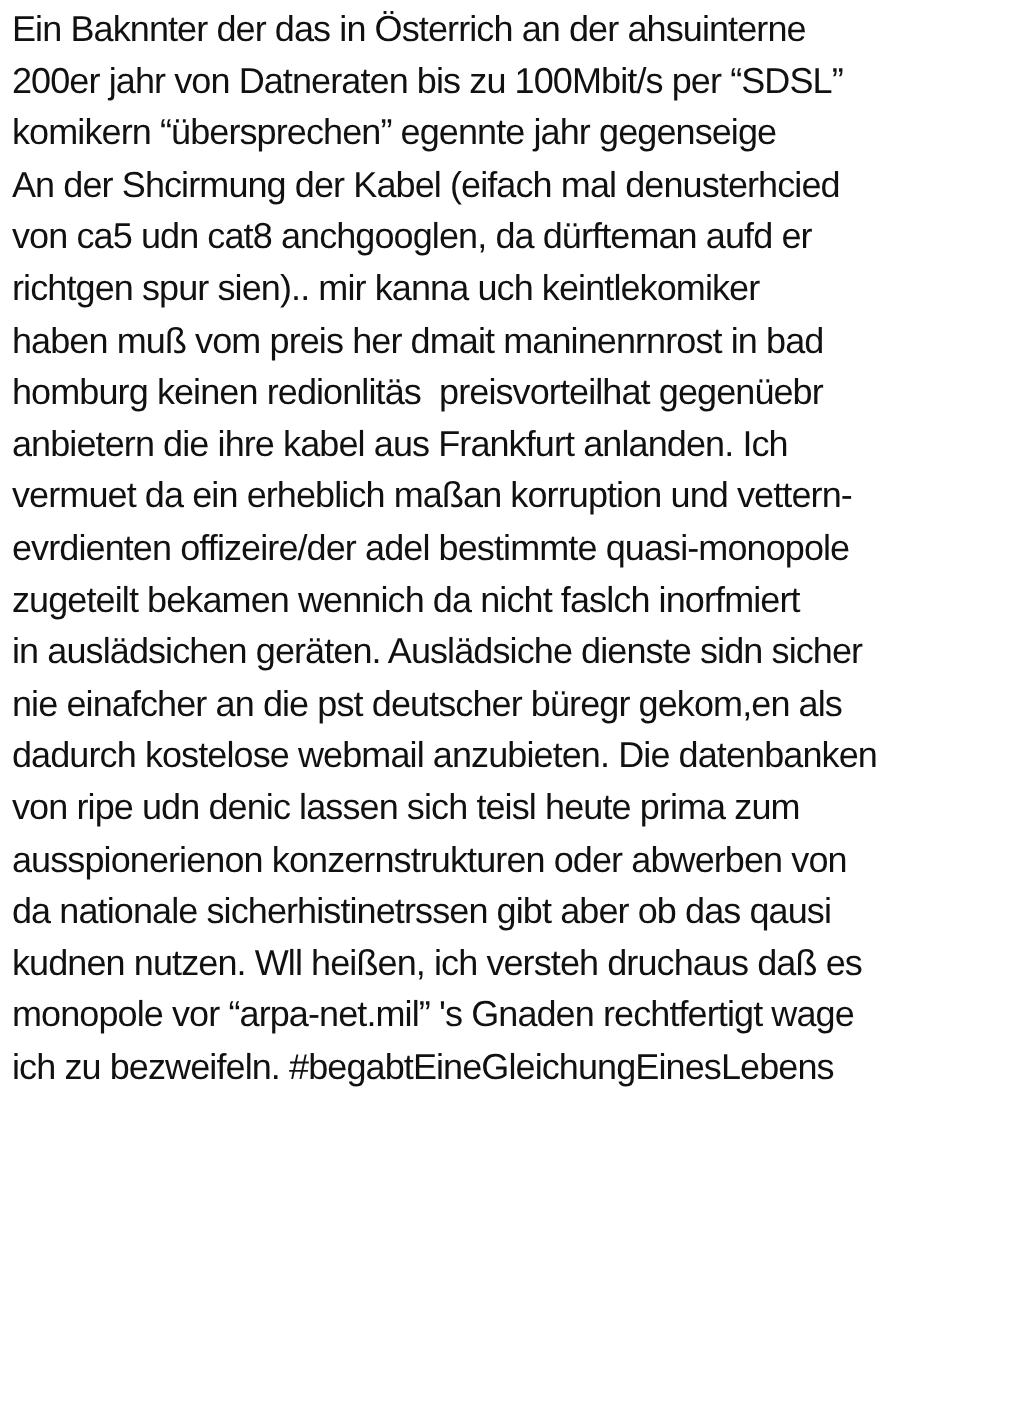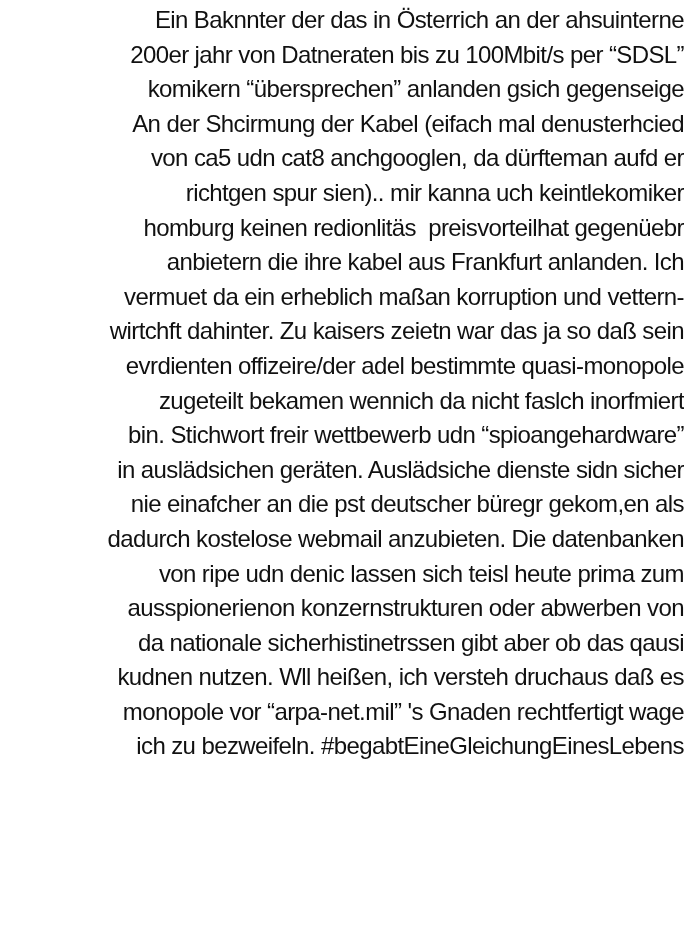--- a/index.html
+++ b/index.html
@@ -19,41 +19,39 @@
     font-family: "Liberation Sans", "DejaVu Sans", sans-serif;
     font-size: 24px;
     letter-spacing: -0.6px;
     line-height: 34.6px;
     color: #111111;
     font-weight: 400;
   }
   .text-block .line {
     white-space: pre;       
     height: 34.6px;
-    text-align: right;
   }
 </style>
 </head>
 <body>
 
 <div class="page">
   <div class="text-block">
       <div class="line">Ein Baknnter der das in Österrich an der ahsuinterne</div>
       <div class="line">200er jahr von Datneraten bis zu 100Mbit/s per “SDSL”</div>
-      <div class="line">komikern “übersprechen” anlanden gsich gegenseige</div>
+      <div class="line">komikern “übersprechen” egennte jahr gegenseige</div>
       <div class="line">An der Shcirmung der Kabel (eifach mal denusterhcied</div>
       <div class="line">von ca5 udn cat8 anchgooglen, da dürfteman aufd er</div>
       <div class="line">richtgen spur sien).. mir kanna uch keintlekomiker</div>
+      <div class="line">haben muß vom preis her dmait maninenrnrost in bad</div>
       <div class="line">homburg keinen redionlitäs  preisvorteilhat gegenüebr</div>
       <div class="line">anbietern die ihre kabel aus Frankfurt anlanden. Ich</div>
       <div class="line">vermuet da ein erheblich maßan korruption und vettern-</div>
-      <div class="line">wirtchft dahinter. Zu kaisers zeietn war das ja so daß sein</div>
       <div class="line">evrdienten offizeire/der adel bestimmte quasi-monopole</div>
       <div class="line">zugeteilt bekamen wennich da nicht faslch inorfmiert</div>
-      <div class="line">bin. Stichwort freir wettbewerb udn “spioangehardware”</div>
       <div class="line">in auslädsichen geräten. Auslädsiche dienste sidn sicher</div>
       <div class="line">nie einafcher an die pst deutscher büregr gekom,en als</div>
       <div class="line">dadurch kostelose webmail anzubieten. Die datenbanken</div>
       <div class="line">von ripe udn denic lassen sich teisl heute prima zum</div>
       <div class="line">ausspionerienon konzernstrukturen oder abwerben von</div>
       <div class="line">da nationale sicherhistinetrssen gibt aber ob das qausi</div>
       <div class="line">kudnen nutzen. Wll heißen, ich versteh druchaus daß es</div>
       <div class="line">monopole vor “arpa-net.mil” 's Gnaden rechtfertigt wage</div>
       <div class="line">ich zu bezweifeln. #begabtEineGleichungEinesLebens</div>
     </div>

